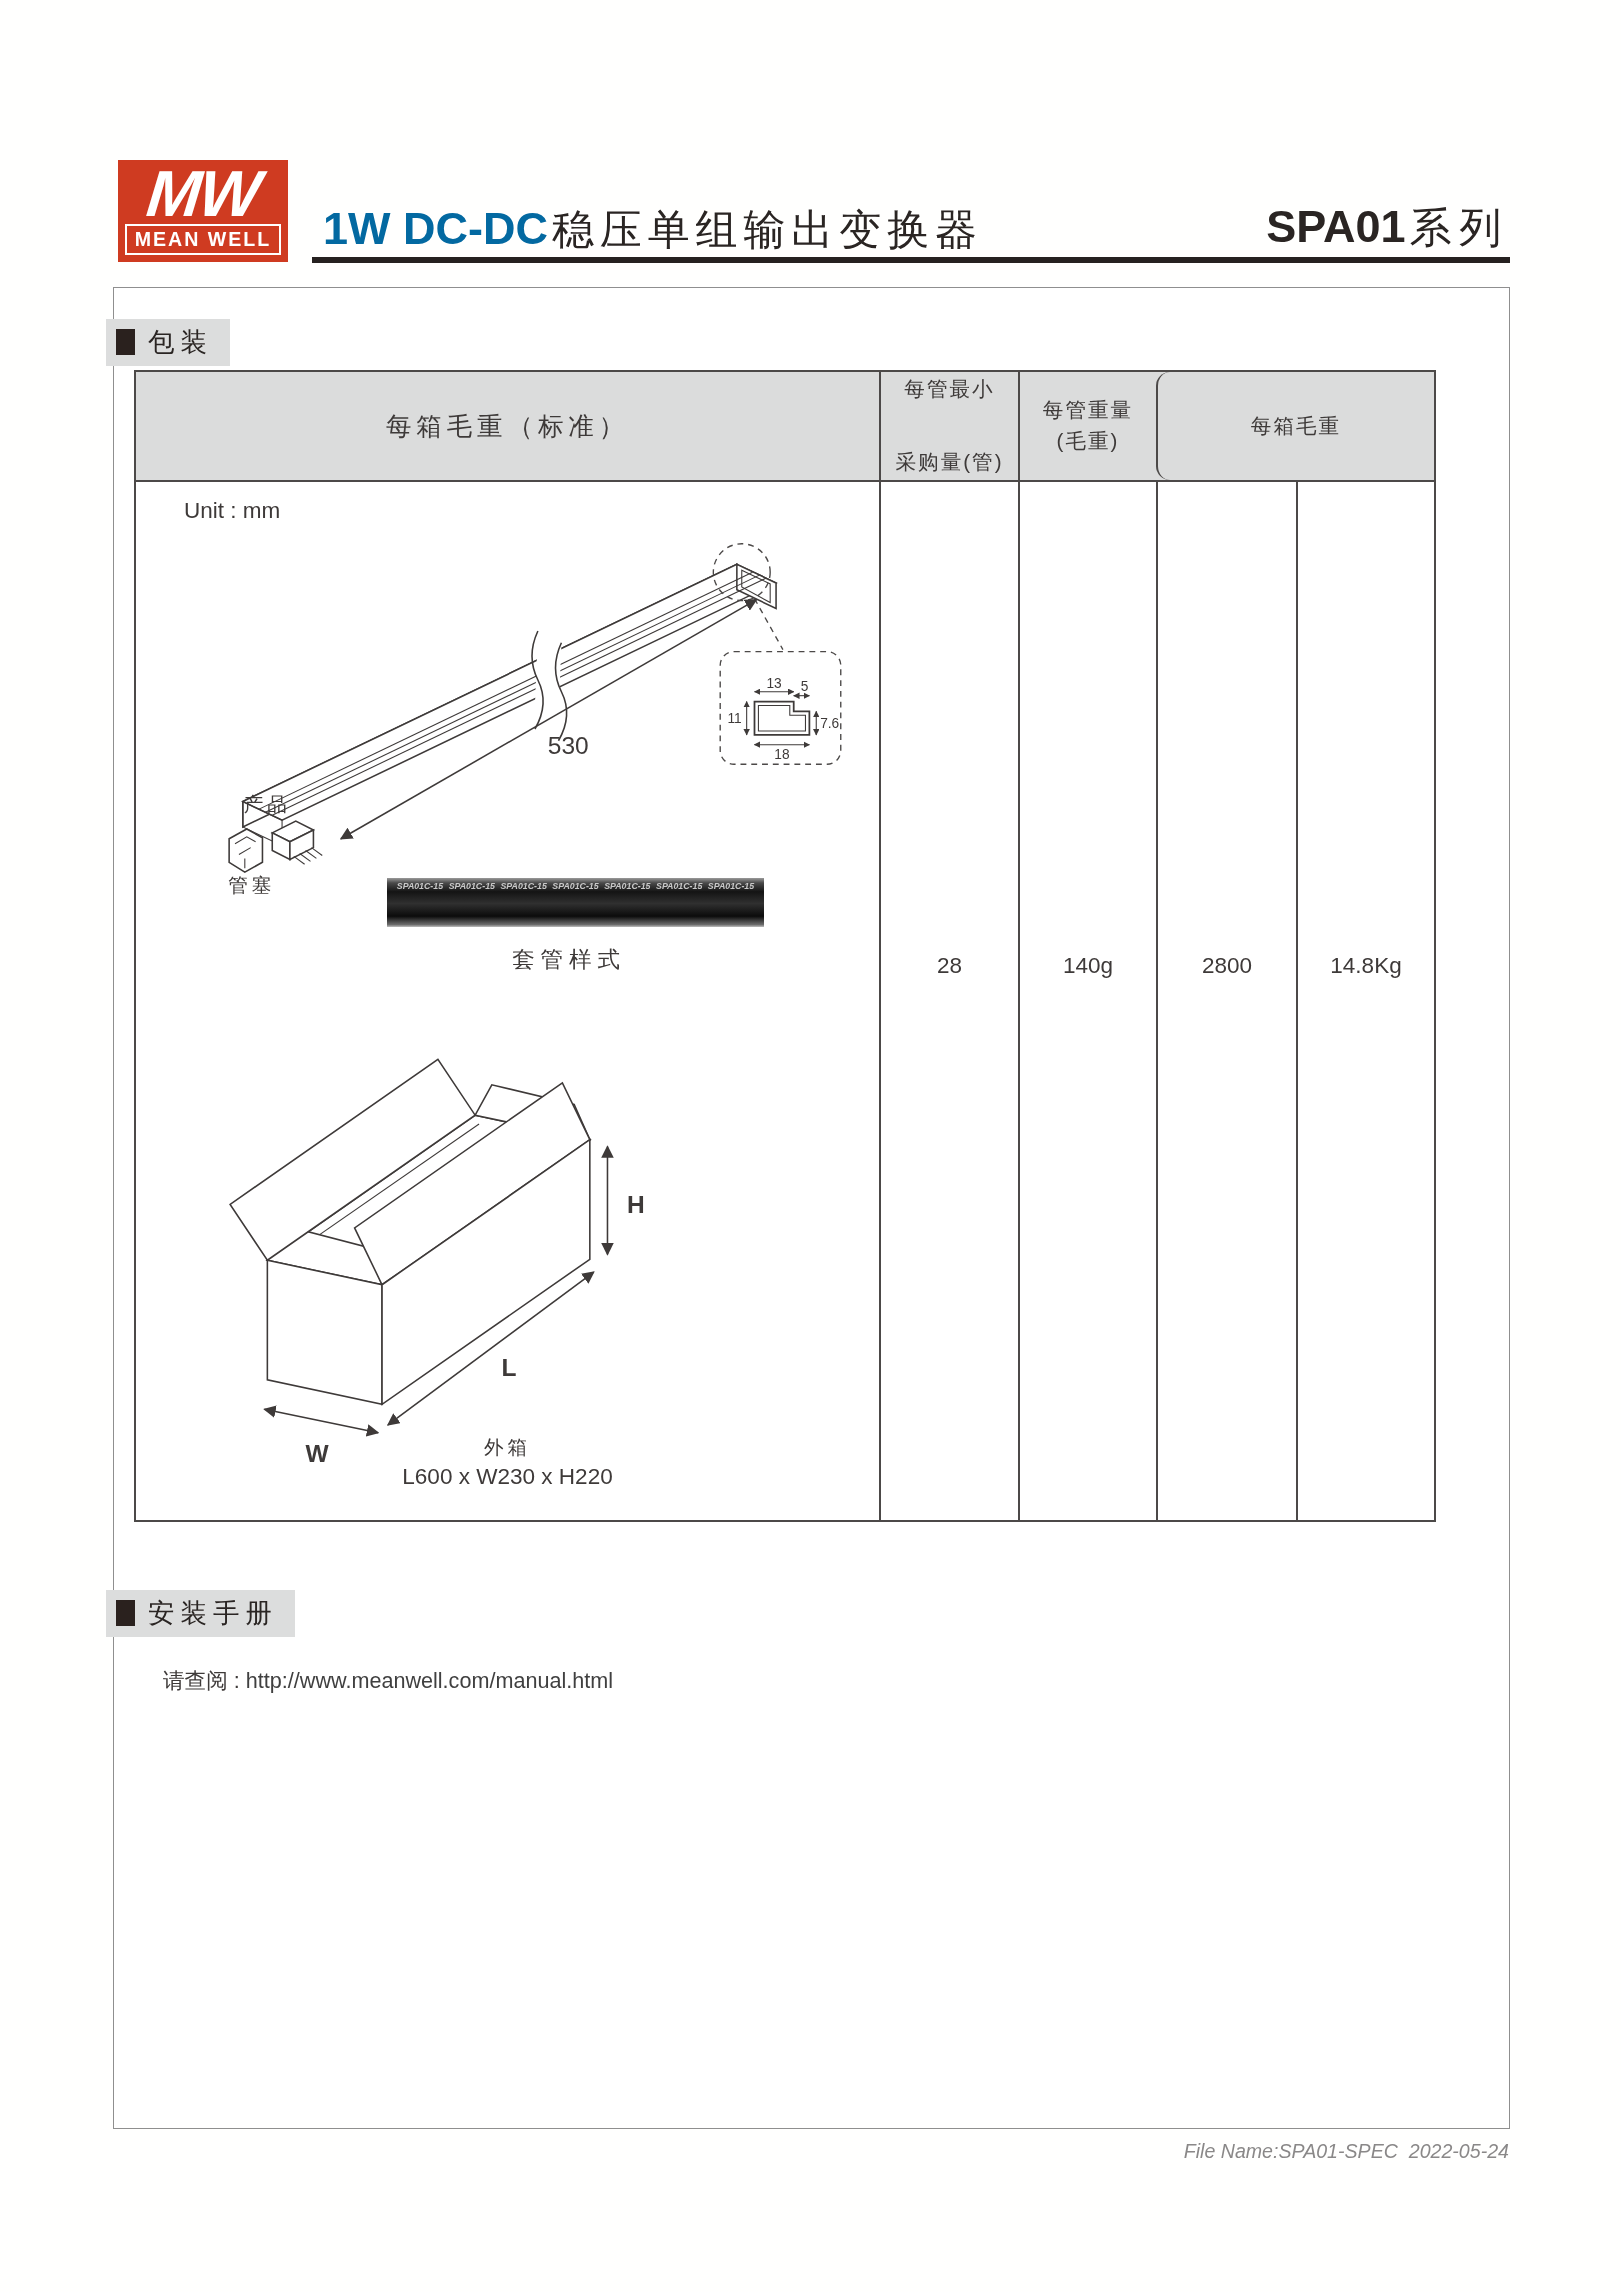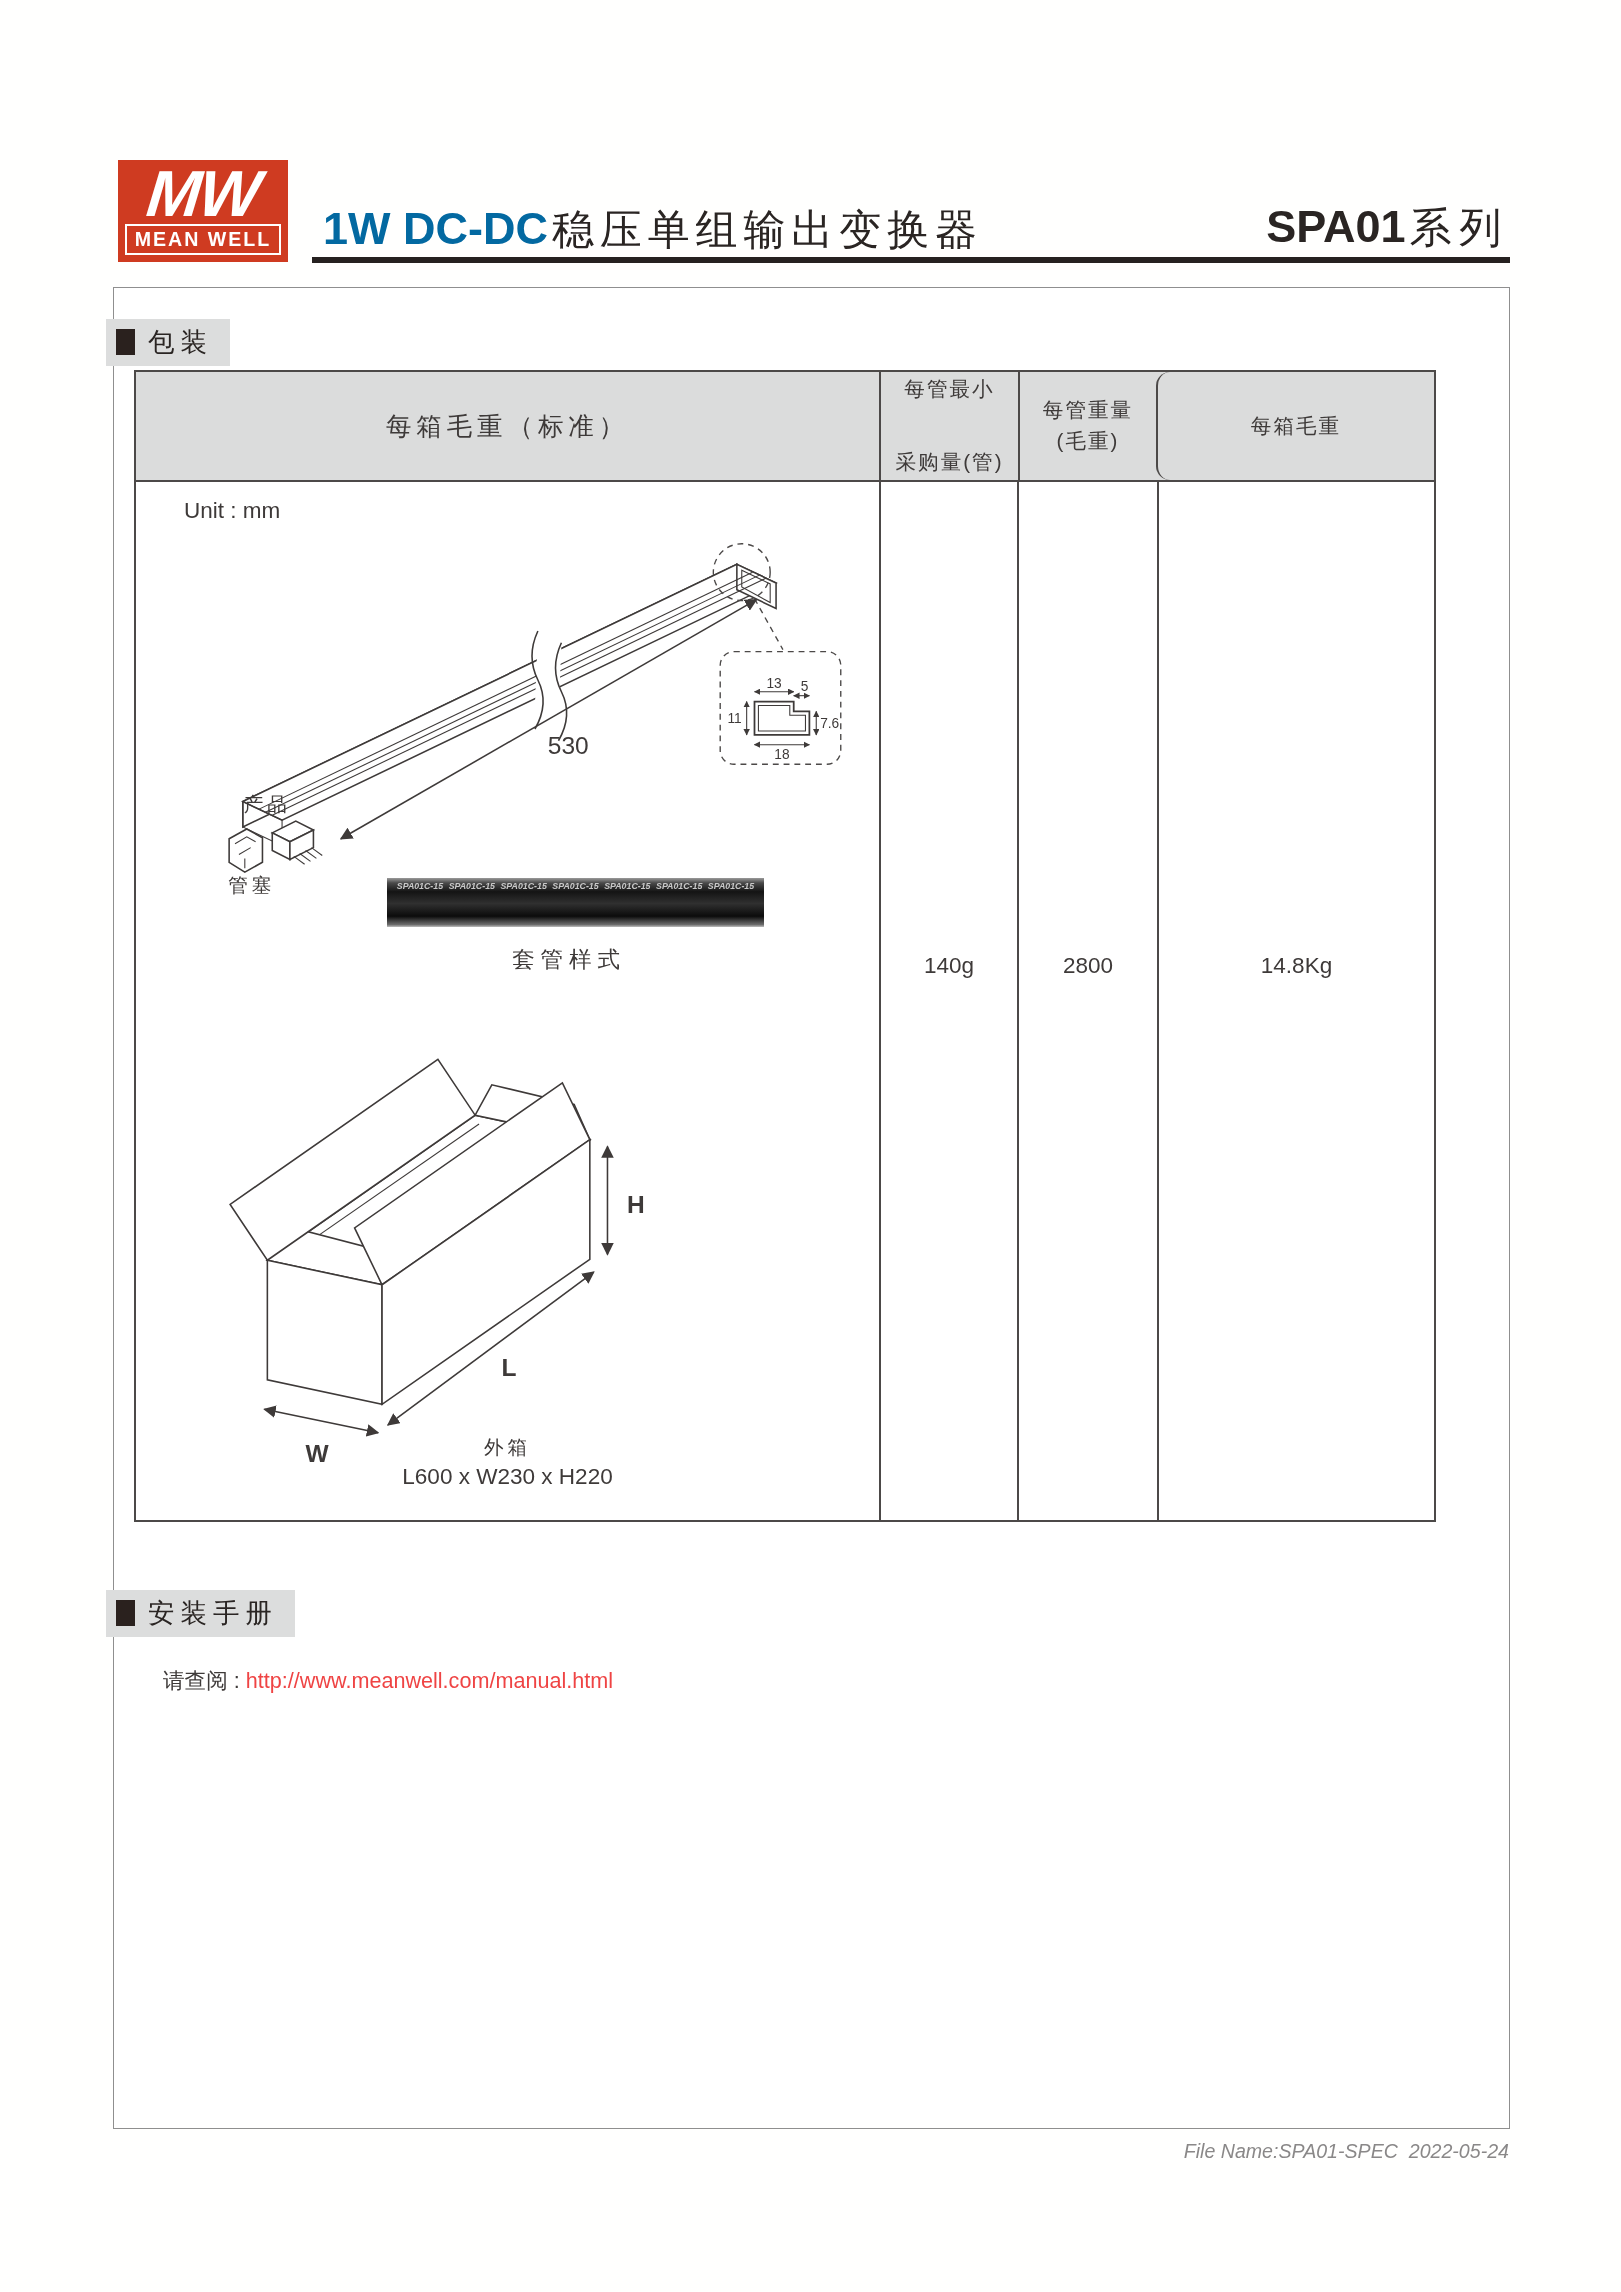--- a/index.html
+++ b/index.html
@@ -64,21 +64,21 @@
   .tube-photo { position:absolute; left:251px; top:396px; width:377px; height:49px;
         background:linear-gradient(180deg,#9a9a9a 0%,#4a4a4a 10%,#141414 28%,#303030 52%,#0b0b0b 78%,#6b6b6b 95%,#bdbdbd 100%);
         display:flex; justify-content:space-between; align-items:flex-start;
         padding:2.9px 9.8px 0 9.8px; overflow:hidden; }
   .tube-photo span { font-size:8.8px; font-weight:bold; font-style:italic; color:#c9c9c9; white-space:nowrap; }
   .photo-caption { position:absolute; left:335px; top:462px; width:196px; text-align:center;
         font-size:22.5px; letter-spacing:5.9px; color:#3e3a39; }
 
   
   .manual-text { position:absolute; left:139px; top:1640px; font-size:21.6px; color:#3e3a39; white-space:pre; }
-  .manual-text .url { color:#ef4444; }
+  .manual-text .url { color:#404040; }
 
   
   .footer { position:absolute; right:112px; top:2140px; font-size:19.6px; font-style:italic;
             color:#8a8888; white-space:pre; }
 
   
   svg .ln { stroke:#3e3a39; stroke-width:1.6; fill:none; }
   svg .fw { fill:#ffffff; stroke:#3e3a39; stroke-width:1.6; }
   svg .thin { stroke:#3e3a39; stroke-width:1.1; fill:none; }
   svg .dash { stroke:#4c4948; stroke-width:1.4; fill:none; stroke-dasharray:6 5; }
@@ -237,20 +237,23 @@
             <span>SPA01C-15</span>
             <span>SPA01C-15</span>
             <span>SPA01C-15</span>
             <span>SPA01C-15</span>
             <span>SPA01C-15</span>
             <span>SPA01C-15</span>
           </div>
         <div class="photo-caption">套管样式</div>
       </div>
 
+      <div class="vc vc1">
+        <span>28</span>
+      </div>
       <div class="vc vc2">
         <span>140g</span>
       </div>
       <div class="vc vc3">
         <span>2800</span>
       </div>
       <div class="vc vc4">
         <span>14.8Kg</span>
       </div>
     </div>

